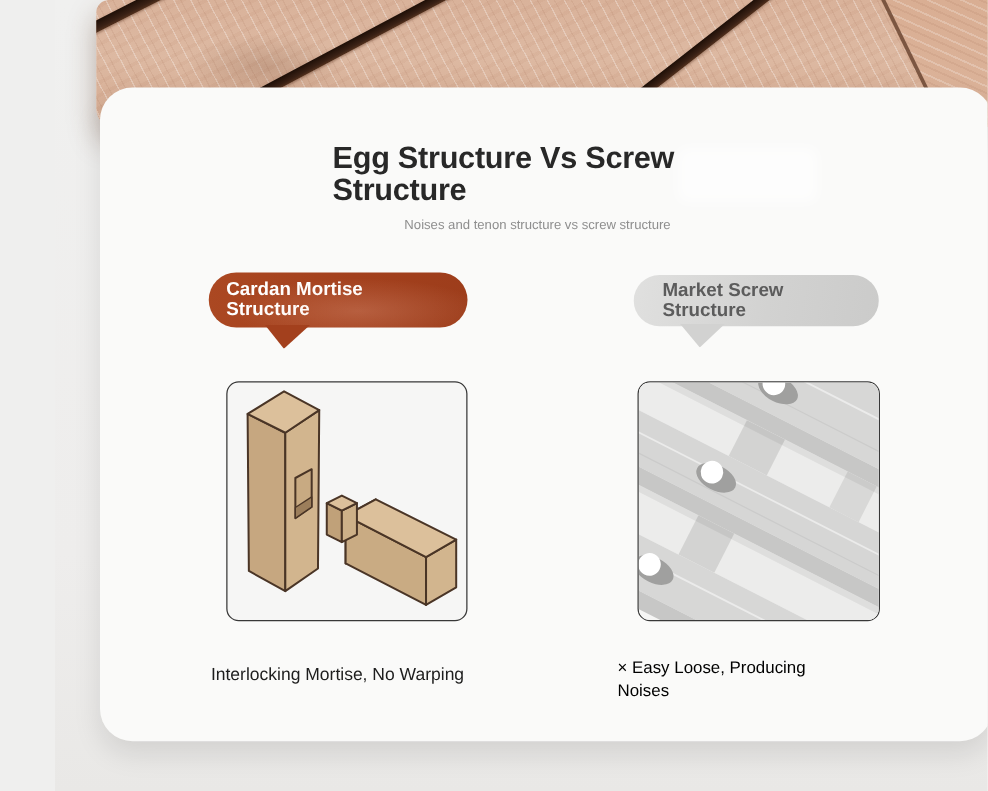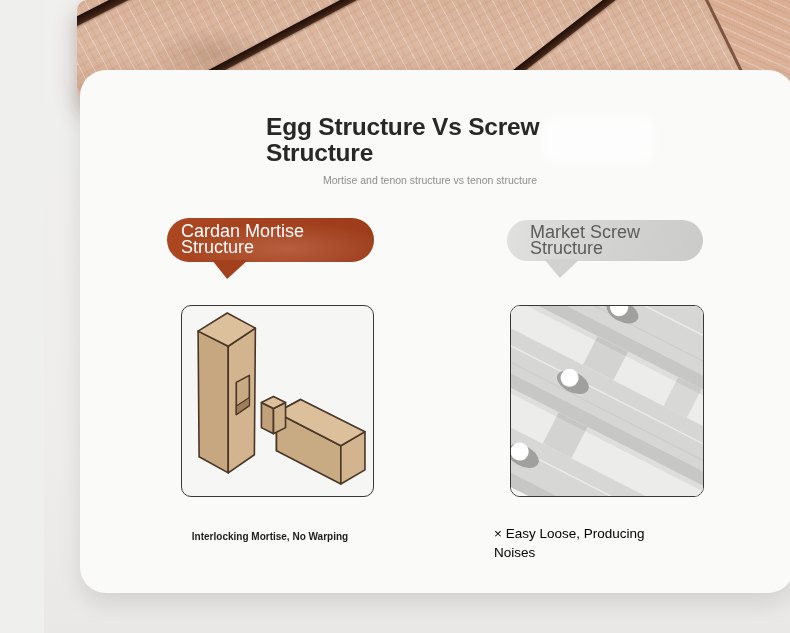--- a/index.html
+++ b/index.html
@@ -65,21 +65,21 @@
   .title{
     position:absolute;left:186px;top:44px;width:330px;
     font-size:24.5px;font-weight:700;color:#282828;line-height:26px;letter-spacing:-0.2px;
   }
   .subtitle{
     position:absolute;left:0;right:14px;top:104px;
     text-align:center;font-size:10.5px;color:#8e8e8e;
   }
 
   
-  .badge{position:absolute;border-radius:22px;font-weight:400;font-size:18px;line-height:15.5px;}
+  .badge{position:absolute;border-radius:22px;font-weight:700;font-size:15px;line-height:15.5px;}
   .badge-left{
     left:87px;top:148px;width:207px;height:44px;
     background:linear-gradient(95deg,#ab4822 0%,#a3401d 55%,#9d3d1b 100%);
     color:#ffffff;
   }
   .badge-left::after{
     content:"";position:absolute;inset:0;border-radius:22px;
     background:radial-gradient(ellipse at 58% 70%, rgba(255,205,185,0.22), rgba(255,205,185,0) 60%);
   }
   .badge-left .badge-text{padding:6px 0 0 14px;}
@@ -99,21 +99,21 @@
     background:#f6f6f5;border:1.6px solid #383838;border-radius:10px;
     overflow:hidden;box-sizing:border-box;
   }
   .illus-left{left:101px;}
   .illus-right{left:430px;width:194px;}
   .illus-box svg{display:block;width:100%;height:100%;}
 
   
   .caption-left{
     position:absolute;left:40px;top:461px;width:300px;
-    text-align:center;font-size:10px;font-weight:700;color:#1d1d1d;
+    text-align:center;font-size:14px;font-weight:400;color:#1d1d1d;
   }
   .caption-right{
     position:absolute;left:414px;top:455px;width:180px;
     font-size:13.5px;font-weight:400;color:#000000;line-height:18.5px;
   }
 </style>
 </head>
 <body>
 
 <div class="stage">
@@ -132,21 +132,21 @@
 
   <div class="card">
 
     <div class="overlay-patch"></div>
 
     <div class="title">
       <div>Egg Structure Vs Screw</div>
       <div>Structure</div>
     </div>
 
-    <div class="subtitle">Mortise and tenon structure vs tenon structure</div>
+    <div class="subtitle">Noises and tenon structure vs screw structure</div>
 
     <div class="badge badge-left">
       <div class="badge-text">
         <div>Cardan Mortise</div>
         <div>Structure</div>
       </div>
     </div>
     <div class="pointer pointer-left"></div>
 
     <div class="badge badge-right">

